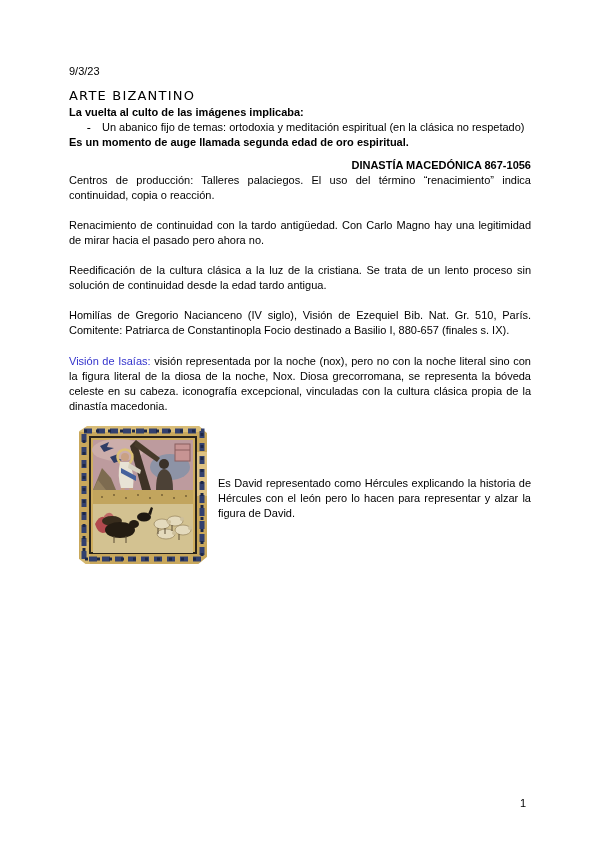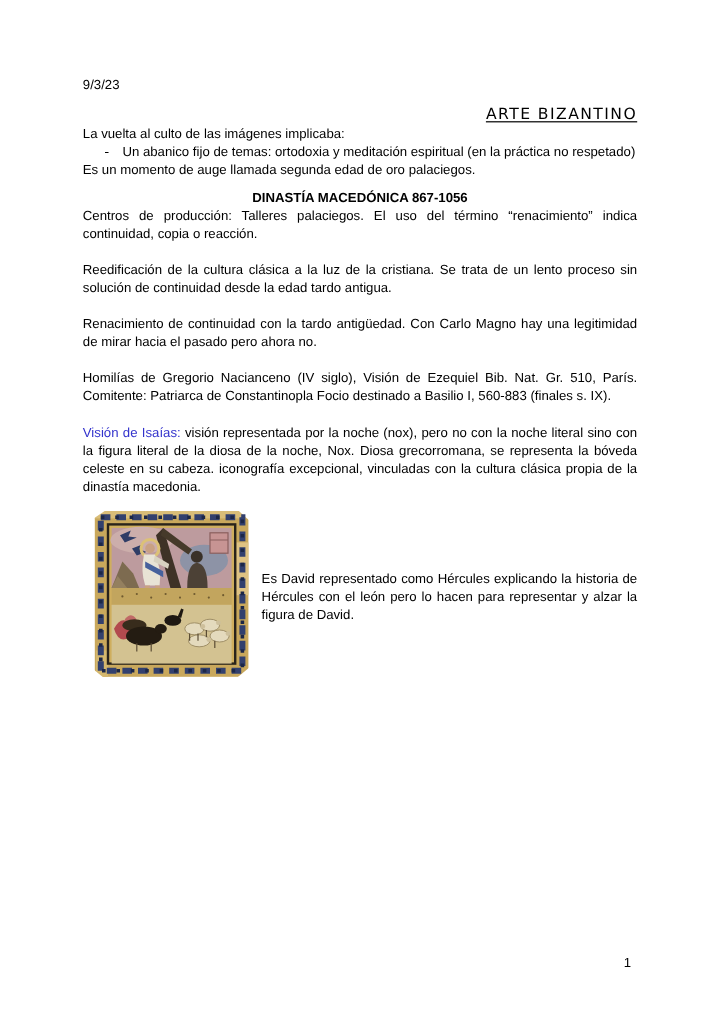--- a/index.html
+++ b/index.html
@@ -18,38 +18,37 @@
     position: absolute;
     left: 69px;
     top: 64px;
     width: 462px;
   }
   .date { margin: 0 0 9px 0; }
   .title {
     font-family: "DejaVu Sans", sans-serif;
     font-size: 13px;
     letter-spacing: 1.2px;
-    text-align: right;
-    text-decoration: underline;
+    text-align: left;
     text-underline-offset: 2px;
     margin: 0 0 2px 0;
   }
   p { margin: 0 0 15px 0; text-align: justify; }
-  p.tight { margin-bottom: 0; }
+  p.tight { margin-bottom: 0; font-weight: bold; }
   p.mb10 { margin-bottom: 10px; margin-top: 16px; }
   ul.dash-list { margin: 0; padding: 0; list-style: none; }
   ul.dash-list li {
     position: relative;
     padding-left: 33px;
     text-align: justify;
   }
   ul.dash-list .marker { position: absolute; left: 18px; top: 0; }
   .section-heading {
     font-weight: bold;
-    text-align: center;
+    text-align: right;
     margin: 8px 0 0 0;
     font-size: 11px;
   }
   .section-heading + p { margin-top: 0; }
   .blue { color: #3333cc; }
   .figure-row { display: flex; align-items: center; margin-left: 9px; }
   .figure-art { flex: 0 0 130px; }
   .figure-caption {
     flex: 1;
     margin-left: 10px;
@@ -69,32 +68,32 @@
     <div class="title">ARTE BIZANTINO</div>
 
     <p class="tight">La vuelta al culto de las imágenes implicaba:</p>
 
     <ul class="dash-list">
       <li>
         <span class="marker">-</span>
       </li>
       <li>
         <span class="marker">-</span>
-        <span>Un abanico fijo de temas: ortodoxia y meditación espiritual (en la práctica no respetado)</span>
+        <span>Un abanico fijo de temas: ortodoxia y meditación espiritual (en la clásica no respetado)</span>
       </li>
     </ul>
 
-    <p class="tight">Es un momento de auge llamada segunda edad de oro palaciegos.</p>
+    <p class="tight">Es un momento de auge llamada segunda edad de oro espiritual.</p>
 
     <div class="section-heading">DINASTÍA MACEDÓNICA 867-1056</div>
 
     <p>Centros de producción: Talleres palaciegos. El uso del término “renacimiento” indica continuidad, copia o reacción.</p>
+    <p>Renacimiento de continuidad con la tardo antigüedad. Con Carlo Magno hay una legitimidad de mirar hacia el pasado pero ahora no.</p>
     <p>Reedificación de la cultura clásica a la luz de la cristiana. Se trata de un lento proceso sin solución de continuidad desde la edad tardo antigua.</p>
-    <p>Renacimiento de continuidad con la tardo antigüedad. Con Carlo Magno hay una legitimidad de mirar hacia el pasado pero ahora no.</p>
-    <p>Homilías de Gregorio Nacianceno (IV siglo), Visión de Ezequiel Bib. Nat. Gr. 510, París. Comitente: Patriarca de Constantinopla Focio destinado a Basilio I, 560-883 (finales s. IX).</p>
+    <p>Homilías de Gregorio Nacianceno (IV siglo), Visión de Ezequiel Bib. Nat. Gr. 510, París. Comitente: Patriarca de Constantinopla Focio destinado a Basilio I, 880-657 (finales s. IX).</p>
 
 
     <p class="mb10"><span class="blue">Visión de Isaías:</span><span> visión representada por la noche (nox), pero no con la noche literal sino con la figura literal de la diosa de la noche, Nox. Diosa grecorromana, se representa la bóveda celeste en su cabeza. iconografía excepcional, vinculadas con la cultura clásica propia de la dinastía macedonia.</span></p>
 
     <div class="figure-row">
       <div class="figure-art">
         <svg width="130" height="142" viewBox="0 0 130 142" xmlns="http://www.w3.org/2000/svg">
 
           <rect x="1" y="2" width="128" height="138" fill="#c9a85c"></rect>
           <rect x="1" y="2" width="128" height="6" fill="#d9bd78"></rect>

